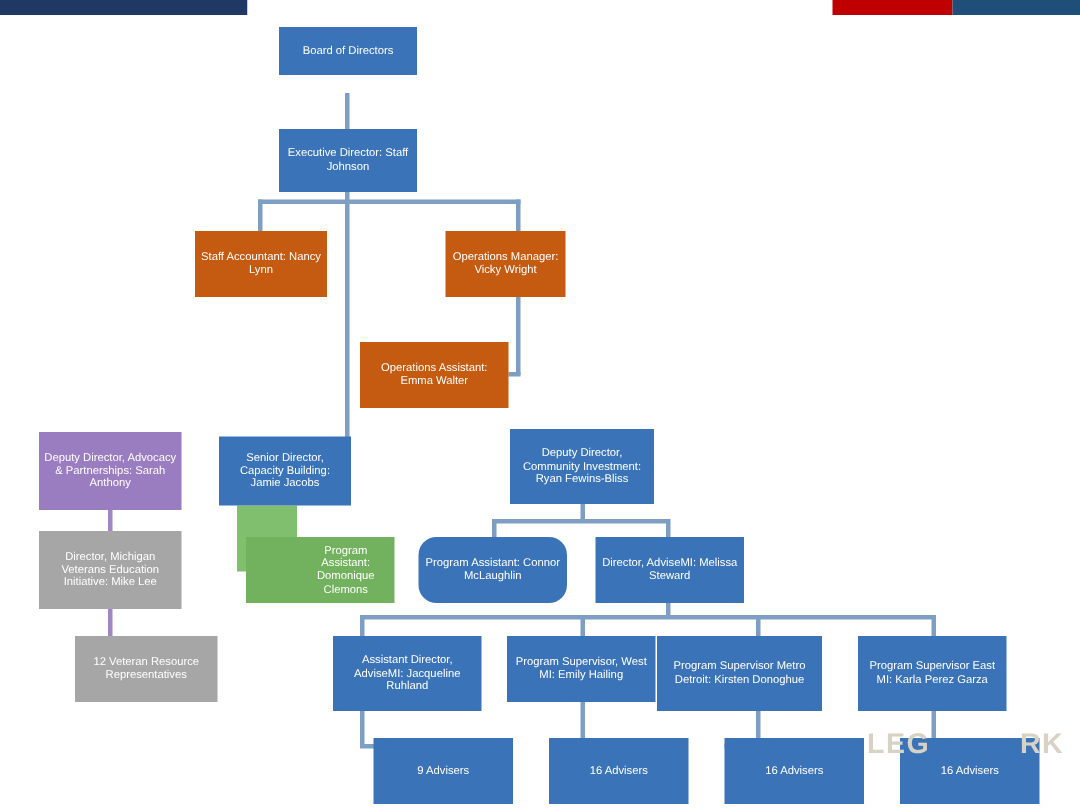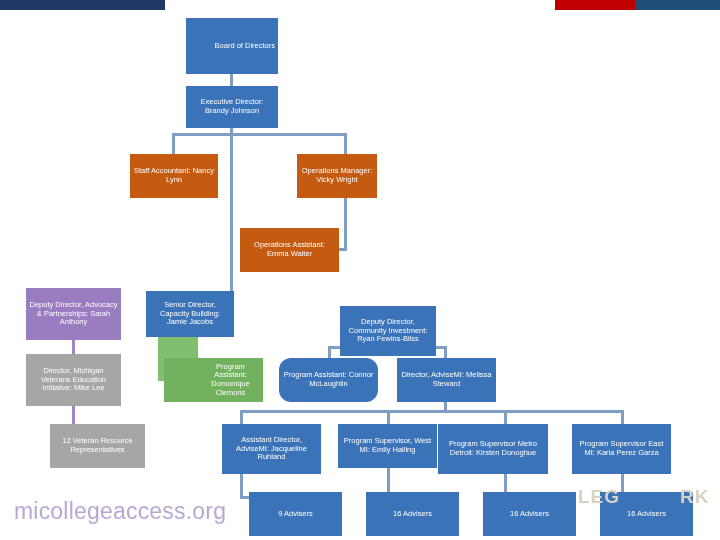--- a/index.html
+++ b/index.html
@@ -114,42 +114,42 @@
       <div class="ln " style="left: 240px; top: 474px; width: 3px; height: 24px;"></div>
       <div class="ln " style="left: 240px; top: 496px; width: 12px; height: 3px;"></div>
       <div class="ln " style="left: 387px; top: 468px; width: 3px; height: 30px;"></div>
       <div class="ln " style="left: 366px; top: 496px; width: 24px; height: 3px;"></div>
       <div class="ln " style="left: 504px; top: 474px; width: 3px; height: 24px;"></div>
       <div class="ln " style="left: 483px; top: 496px; width: 24px; height: 3px;"></div>
       <div class="ln " style="left: 621px; top: 474px; width: 3px; height: 24px;"></div>
       <div class="ln " style="left: 600px; top: 496px; width: 24px; height: 3px;"></div>
     </div>
   <div id="nodes">
-      <div class="box blue" style="left: 186px; top: 18px; width: 92px; height: 56px; font-size: 7.5px; justify-content: flex-end;">
+      <div class="box blue" style="left: 186px; top: 18px; width: 92px; height: 32px; font-size: 7.5px;">
         <span>Board of Directors</span>
       </div>
       <div class="box blue" style="left: 186px; top: 86px; width: 92px; height: 42px; font-size: 7.5px;">
-        <span>Executive Director: Brandy Johnson</span>
+        <span>Executive Director: Staff Johnson</span>
       </div>
       <div class="box orange" style="left: 130px; top: 154px; width: 88px; height: 44px; font-size: 7.5px;">
         <span>Staff Accountant: Nancy Lynn</span>
       </div>
       <div class="box orange" style="left: 297px; top: 154px; width: 80px; height: 44px; font-size: 7.5px;">
         <span>Operations Manager: Vicky Wright</span>
       </div>
       <div class="box orange" style="left: 240px; top: 228px; width: 99px; height: 44px; font-size: 7.5px;">
         <span>Operations Assistant: Emma Walter</span>
       </div>
       <div class="box purple" style="left: 26px; top: 288px; width: 95px; height: 52px; font-size: 7.5px;">
         <span>Deputy Director, Advocacy &amp; Partnerships: Sarah Anthony</span>
       </div>
       <div class="box blue" style="left: 146px; top: 291px; width: 88px; height: 46px; font-size: 7.5px;">
         <span>Senior Director, Capacity Building: Jamie Jacobs</span>
       </div>
-      <div class="box blue" style="left: 340px; top: 286px; width: 96px; height: 50px; font-size: 7.5px; margin-top: 20px;">
+      <div class="box blue" style="left: 340px; top: 286px; width: 96px; height: 50px; font-size: 7.5px;">
         <span>Deputy Director, Community Investment: Ryan Fewins-Bliss</span>
       </div>
       <div class="box gray" style="left: 26px; top: 354px; width: 95px; height: 52px; font-size: 7.5px;">
         <span>Director, Michigan Veterans Education Initiative: Mike Lee</span>
       </div>
       <div class="box green" style="left: 164px; top: 358px; width: 99px; height: 44px; font-size: 7.5px;">
         <span>Program Assistant: Domonique Clemons</span>
       </div>
       <div class="box blue" style="left: 279px; top: 358px; width: 99px; height: 44px; font-size: 7.5px; border-radius: 12px;">
         <span>Program Assistant: Connor McLaughlin</span>
@@ -179,17 +179,16 @@
         <span>16 Advisers</span>
       </div>
       <div class="box blue" style="left: 483px; top: 492px; width: 93px; height: 44px; font-size: 7.5px;">
         <span>16 Advisers</span>
       </div>
       <div class="box blue" style="left: 600px; top: 492px; width: 93px; height: 44px; font-size: 7.5px;">
         <span>16 Advisers</span>
       </div>
     </div>
 
-  <div class="wm-text">micollegeaccess.org</div>
   <div class="wm-logo" style="left:578px;">LEG</div>
   <div class="wm-logo" style="left:680px;">RK</div>
 
 </div>
 
 </body></html>

